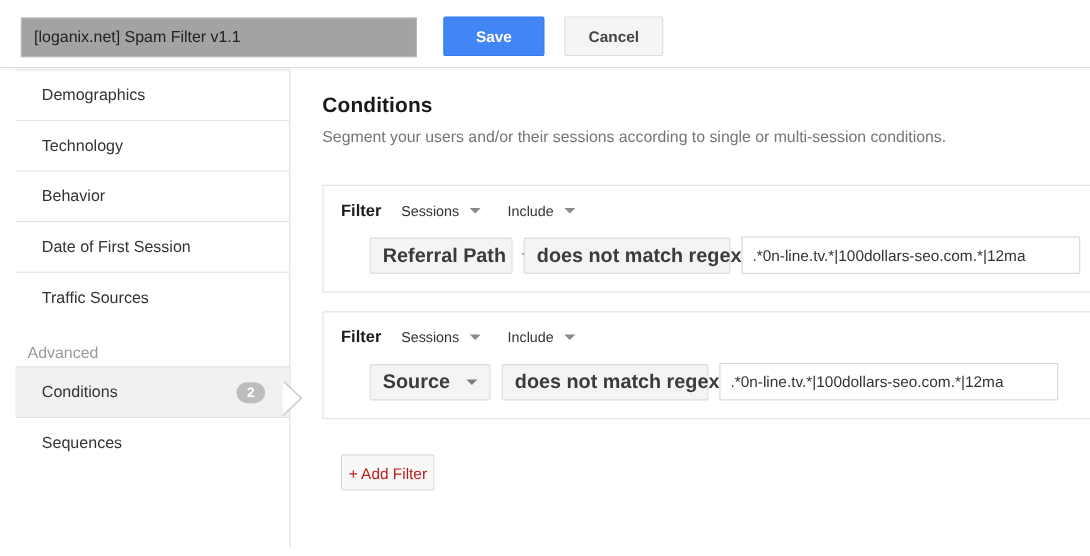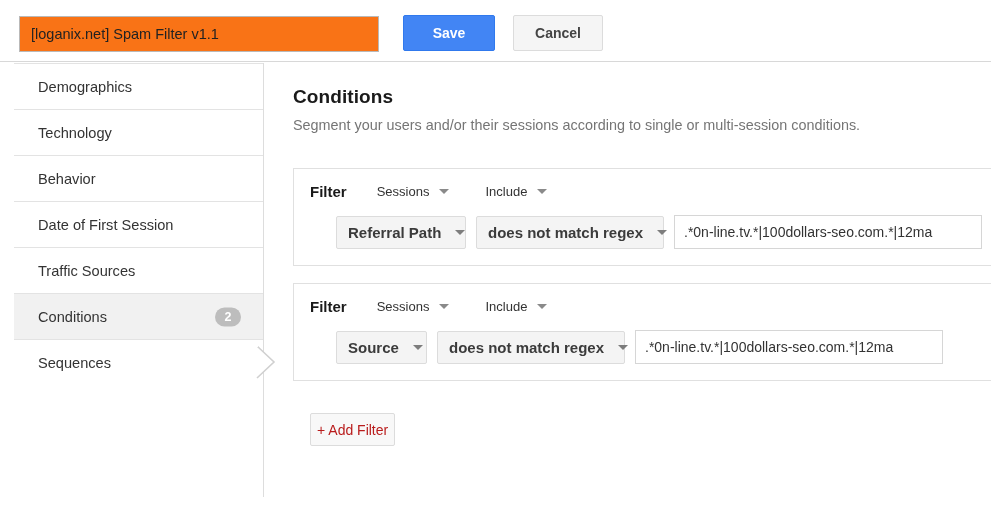--- a/index.html
+++ b/index.html
@@ -30,21 +30,21 @@
     width: 991px;
     height: 1px;
     background: #d8d8d8;
   }
   .name-input {
     position: absolute;
     left: 19px; top: 16px;
     width: 360px; height: 36px;
     box-sizing: border-box;
     border: 1px solid #b9b9b9;
-    background: #f97316;
+    background: #a3a3a3;
     font-family: "Liberation Sans", sans-serif;
     font-size: 14.5px;
     color: #222;
     padding: 0 11px;
     border-radius: 0;
     outline: none;
   }
   .btn {
     position: absolute;
     box-sizing: border-box;
@@ -180,21 +180,21 @@
   }
   .filter-card.card1 { top: 105px; height: 98px; }
   .filter-card.card2 { top: 220px; height: 98px; }
 
   .filter-head {
     position: absolute;
     left: 16px;
     top: 14px;
     display: flex;
     align-items: center;
-    gap: 16px;
+    gap: 4px;
   }
   .filter-label {
     font-size: 15px;
     font-weight: bold;
     color: #1a1a1a;
     margin-right: 14px;
   }
   .plain-select {
     display: inline-flex;
     align-items: center;
@@ -222,21 +222,21 @@
   .gbtn {
     box-sizing: border-box;
     height: 33px;
     background: #f4f4f4;
     border: 1px solid #dcdcdc;
     border-radius: 2px;
     display: inline-flex;
     align-items: center;
     justify-content: space-between;
     padding: 0 11px;
-    font-size: 15px;
+    font-size: 18px;
     font-weight: bold;
     color: #3b3b3b;
     cursor: pointer;
     margin-right: 10px;
     white-space: nowrap;
   }
   .gbtn .caret {
     margin-left: 14px;
     width: 0; height: 0;
     border-left: 5px solid transparent;
@@ -297,20 +297,23 @@
   <div class="side-item">
     <span>Behavior</span>
   </div>
   <div class="side-item">
     <span>Date of First Session</span>
   </div>
   <div class="side-item">
     <span>Traffic Sources</span>
   </div>
 
+  <div class="side-section-label">
+    <span>Advanced</span>
+  </div>
 
   <div class="side-item selected">
     <span>Conditions</span>
     <span class="side-badge">2</span>
   </div>
   <div class="side-item">
     <span>Sequences</span>
   </div>
 </div>
 
@@ -359,21 +362,21 @@
       <span class="plain-select">
         <span>Sessions</span>
         <span class="caret"></span>
       </span>
       <span class="plain-select">
         <span>Include</span>
         <span class="caret"></span>
       </span>
     </div>
     <div class="filter-row">
-      <span class="gbtn" style="width:91px;">
+      <span class="gbtn" style="width:110px;">
         <span>Source</span>
         <span class="caret"></span>
       </span>
       <span class="gbtn" style="width:188px;">
         <span>does not match regex</span>
         <span class="caret"></span>
       </span>
       <input class="value-input" type="text" placeholder="Value" value=".*0n-line.tv.*|100dollars-seo.com.*|12ma" style="">
     </div>
   </div>

